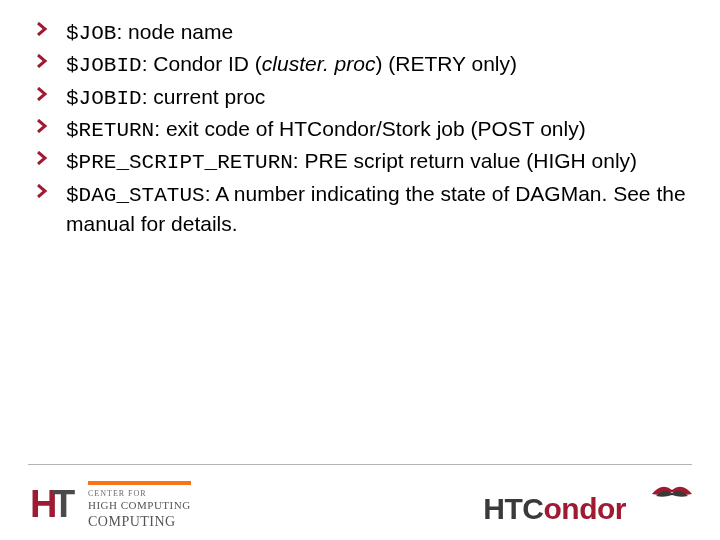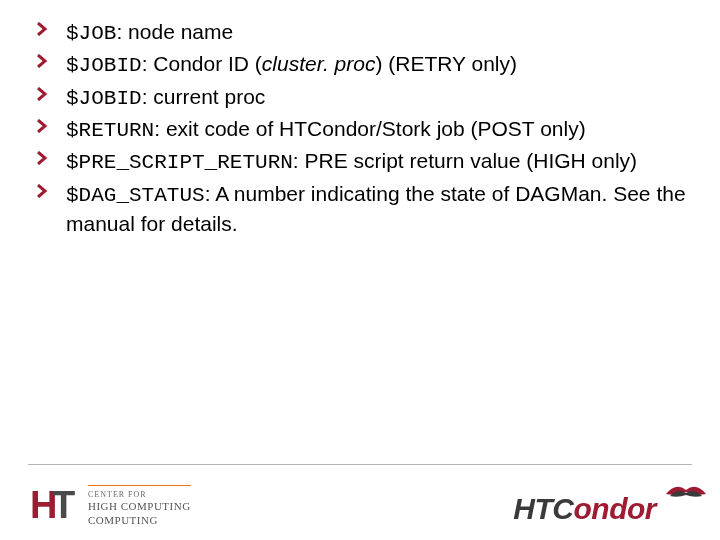--- a/index.html
+++ b/index.html
@@ -11,25 +11,25 @@
   ul.vars li .chev { position: absolute; left: 0; top: 4px; width: 14px; height: 14px; }
   ul.vars li .chev svg { display: block; }
   code { font-family: "Courier New", Courier, monospace; font-size: 21px; }
   .it { font-style: italic; text-align: right; }
   .footer { position: absolute; left: 0; right: 0; bottom: 0; height: 76px; }
   .rule { position: absolute; left: 28px; right: 28px; top: 0; height: 1px; background: #b3b3b3; }
   .logo-left { position: absolute; left: 30px; bottom: 10px; display: flex; align-items: center; gap: 10px; }
   .ht-mark { width: 48px; height: 48px; position: relative; }
   .ht-mark .h { position: absolute; left: 0; top: 2px; font-family: Arial, sans-serif; font-weight: 900; font-size: 38px; color: #9e1b32; letter-spacing: -3px; }
   .ht-mark .t { position: absolute; left: 22px; top: 2px; font-family: Arial, sans-serif; font-weight: 900; font-size: 38px; color: #4a4a4a; }
-  .ht-txt { font-size: 10px; letter-spacing: 0.5px; line-height: 1.25; color: #6b6b6b; font-family: Georgia, 'Times New Roman', serif; border-top: 1px solid #f97316; padding-top: 4px; }
+  .ht-txt { font-size: 10px; letter-spacing: 0.5px; line-height: 1.25; color: #6b6b6b; font-family: Georgia, 'Times New Roman', serif; border-top: 4px solid #f97316; padding-top: 4px; }
   .ht-txt .l1 { font-size: 8px; letter-spacing: 1px; }
   .ht-txt .l2 { font-size: 11px; color: #555; }
-  .ht-txt .l3 { font-size: 11px; color: #555; }
-  .logo-right { position: absolute; right: 16px; bottom: 14px; display: flex; align-items: center; gap: 4px; font-style: italic; }
+  .ht-txt .l3 { font-size: 14px; color: #555; }
+  .logo-right { position: absolute; right: 30px; bottom: 14px; display: flex; align-items: center; gap: 20px; }
   .htc-text { font-family: Arial, sans-serif; font-weight: 700; font-size: 30px; letter-spacing: -0.5px; }
   .htc-text .ht2 { color: #3a3a3a; }
   .htc-text .c2 { color: #9e1b32; }
   .bird { width: 44px; height: 30px; position: relative; top: -18px; left: 4px; }
 </style>
 </head>
 <body>
 
 <div class="slide">
 

